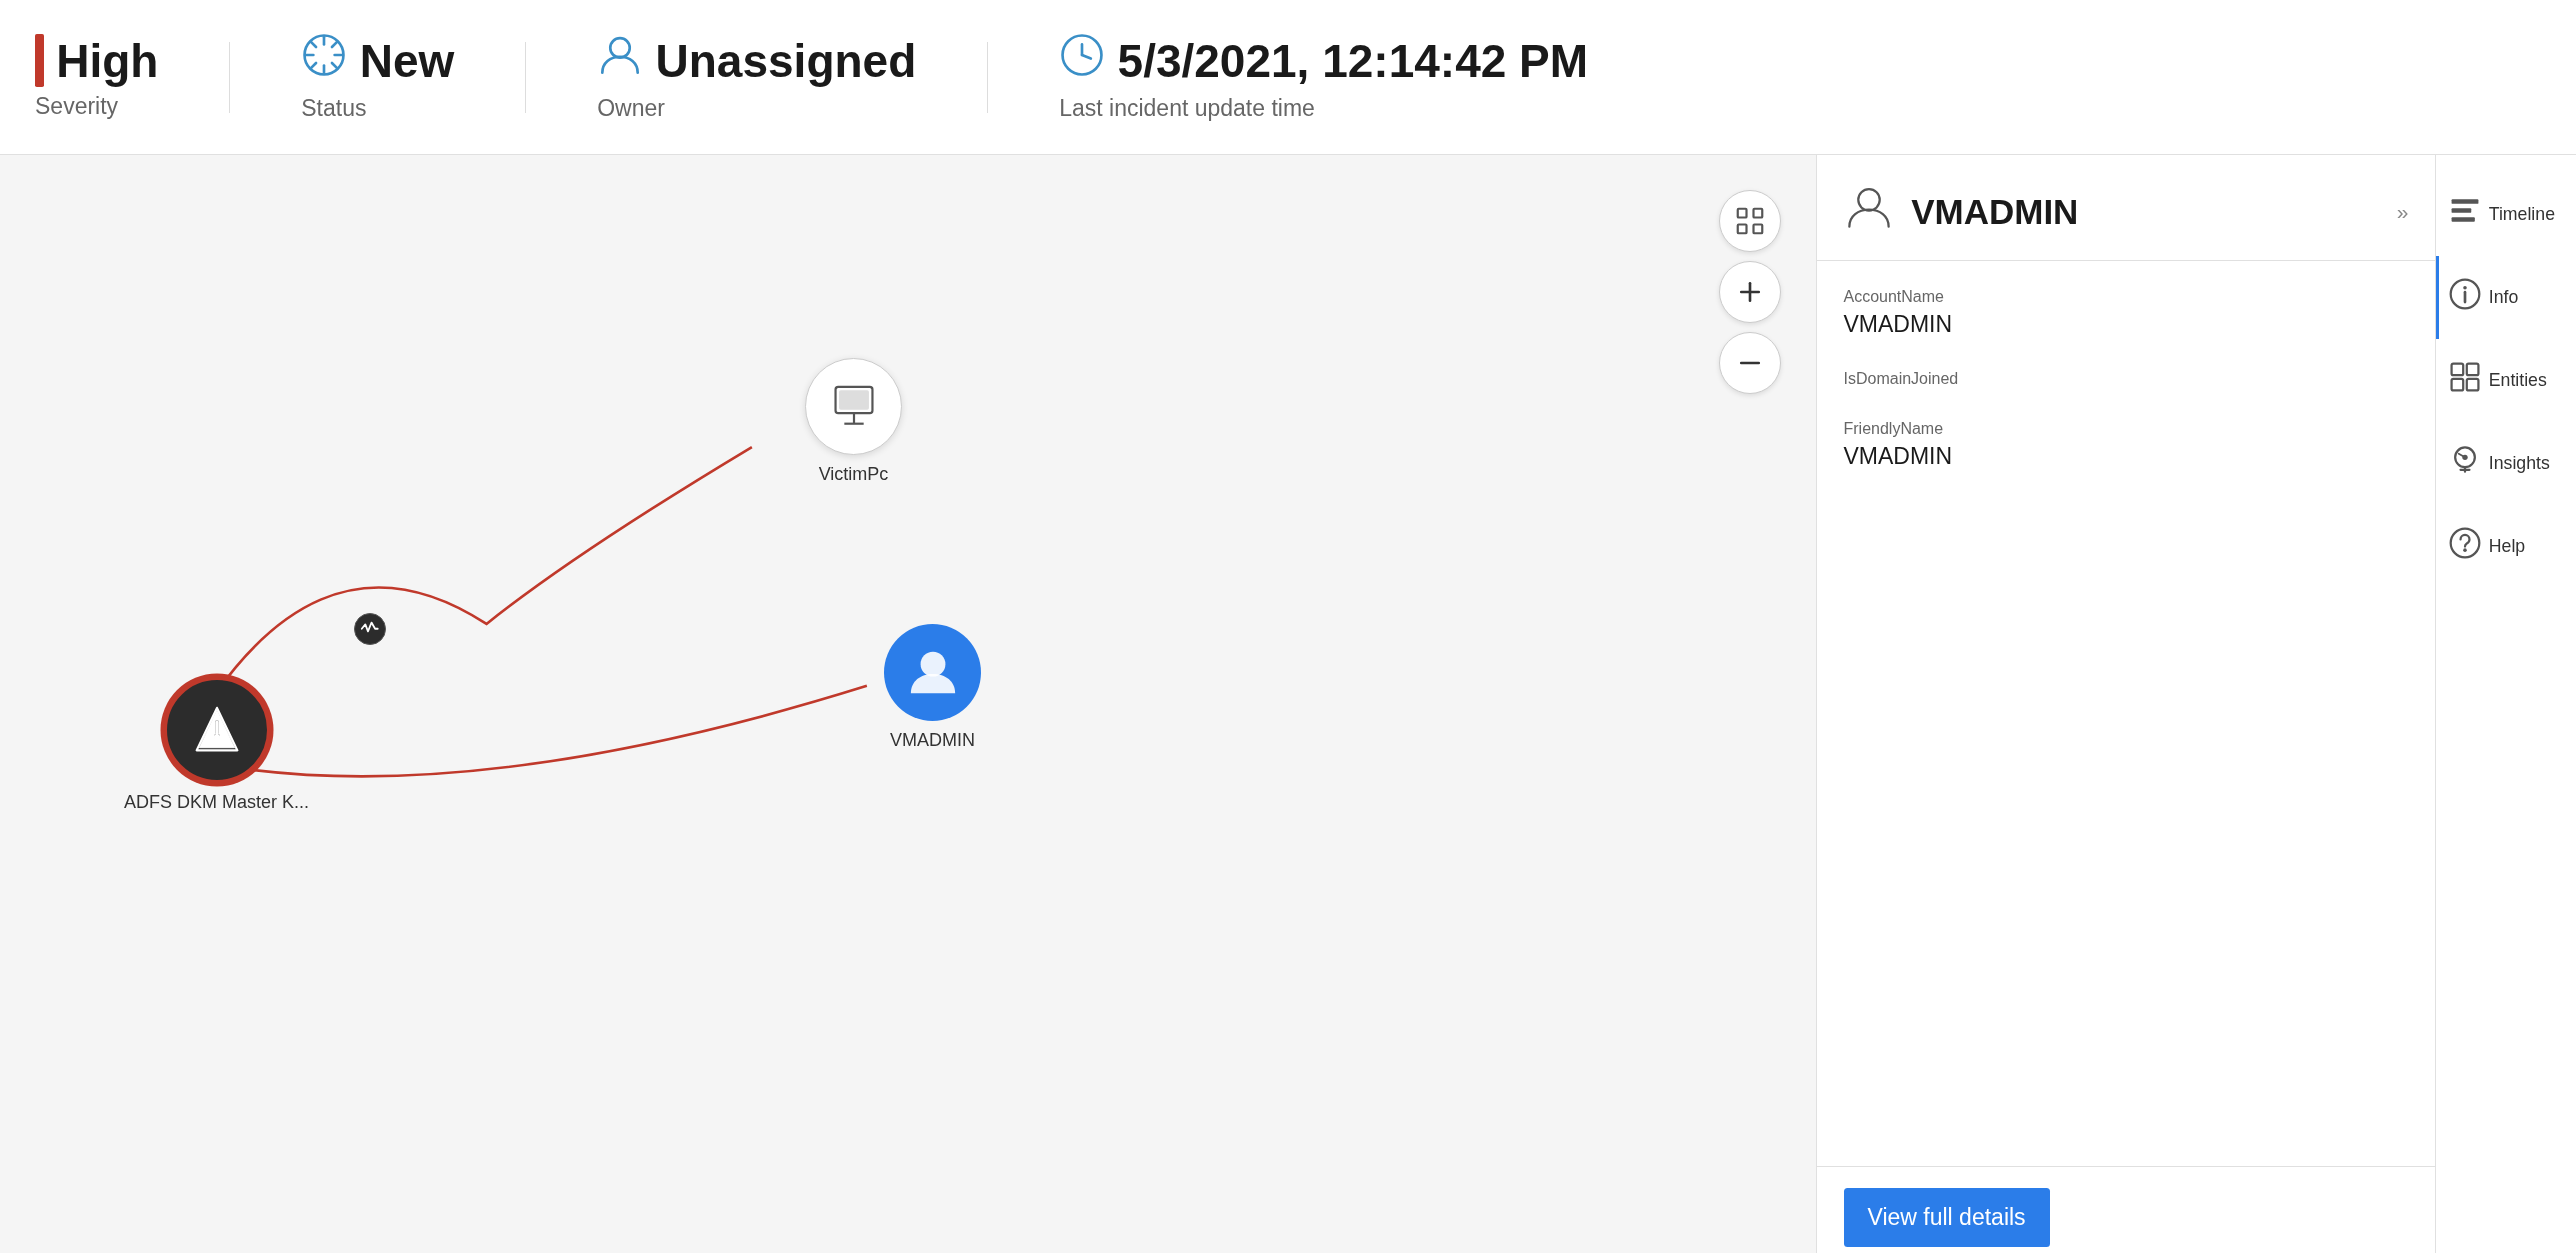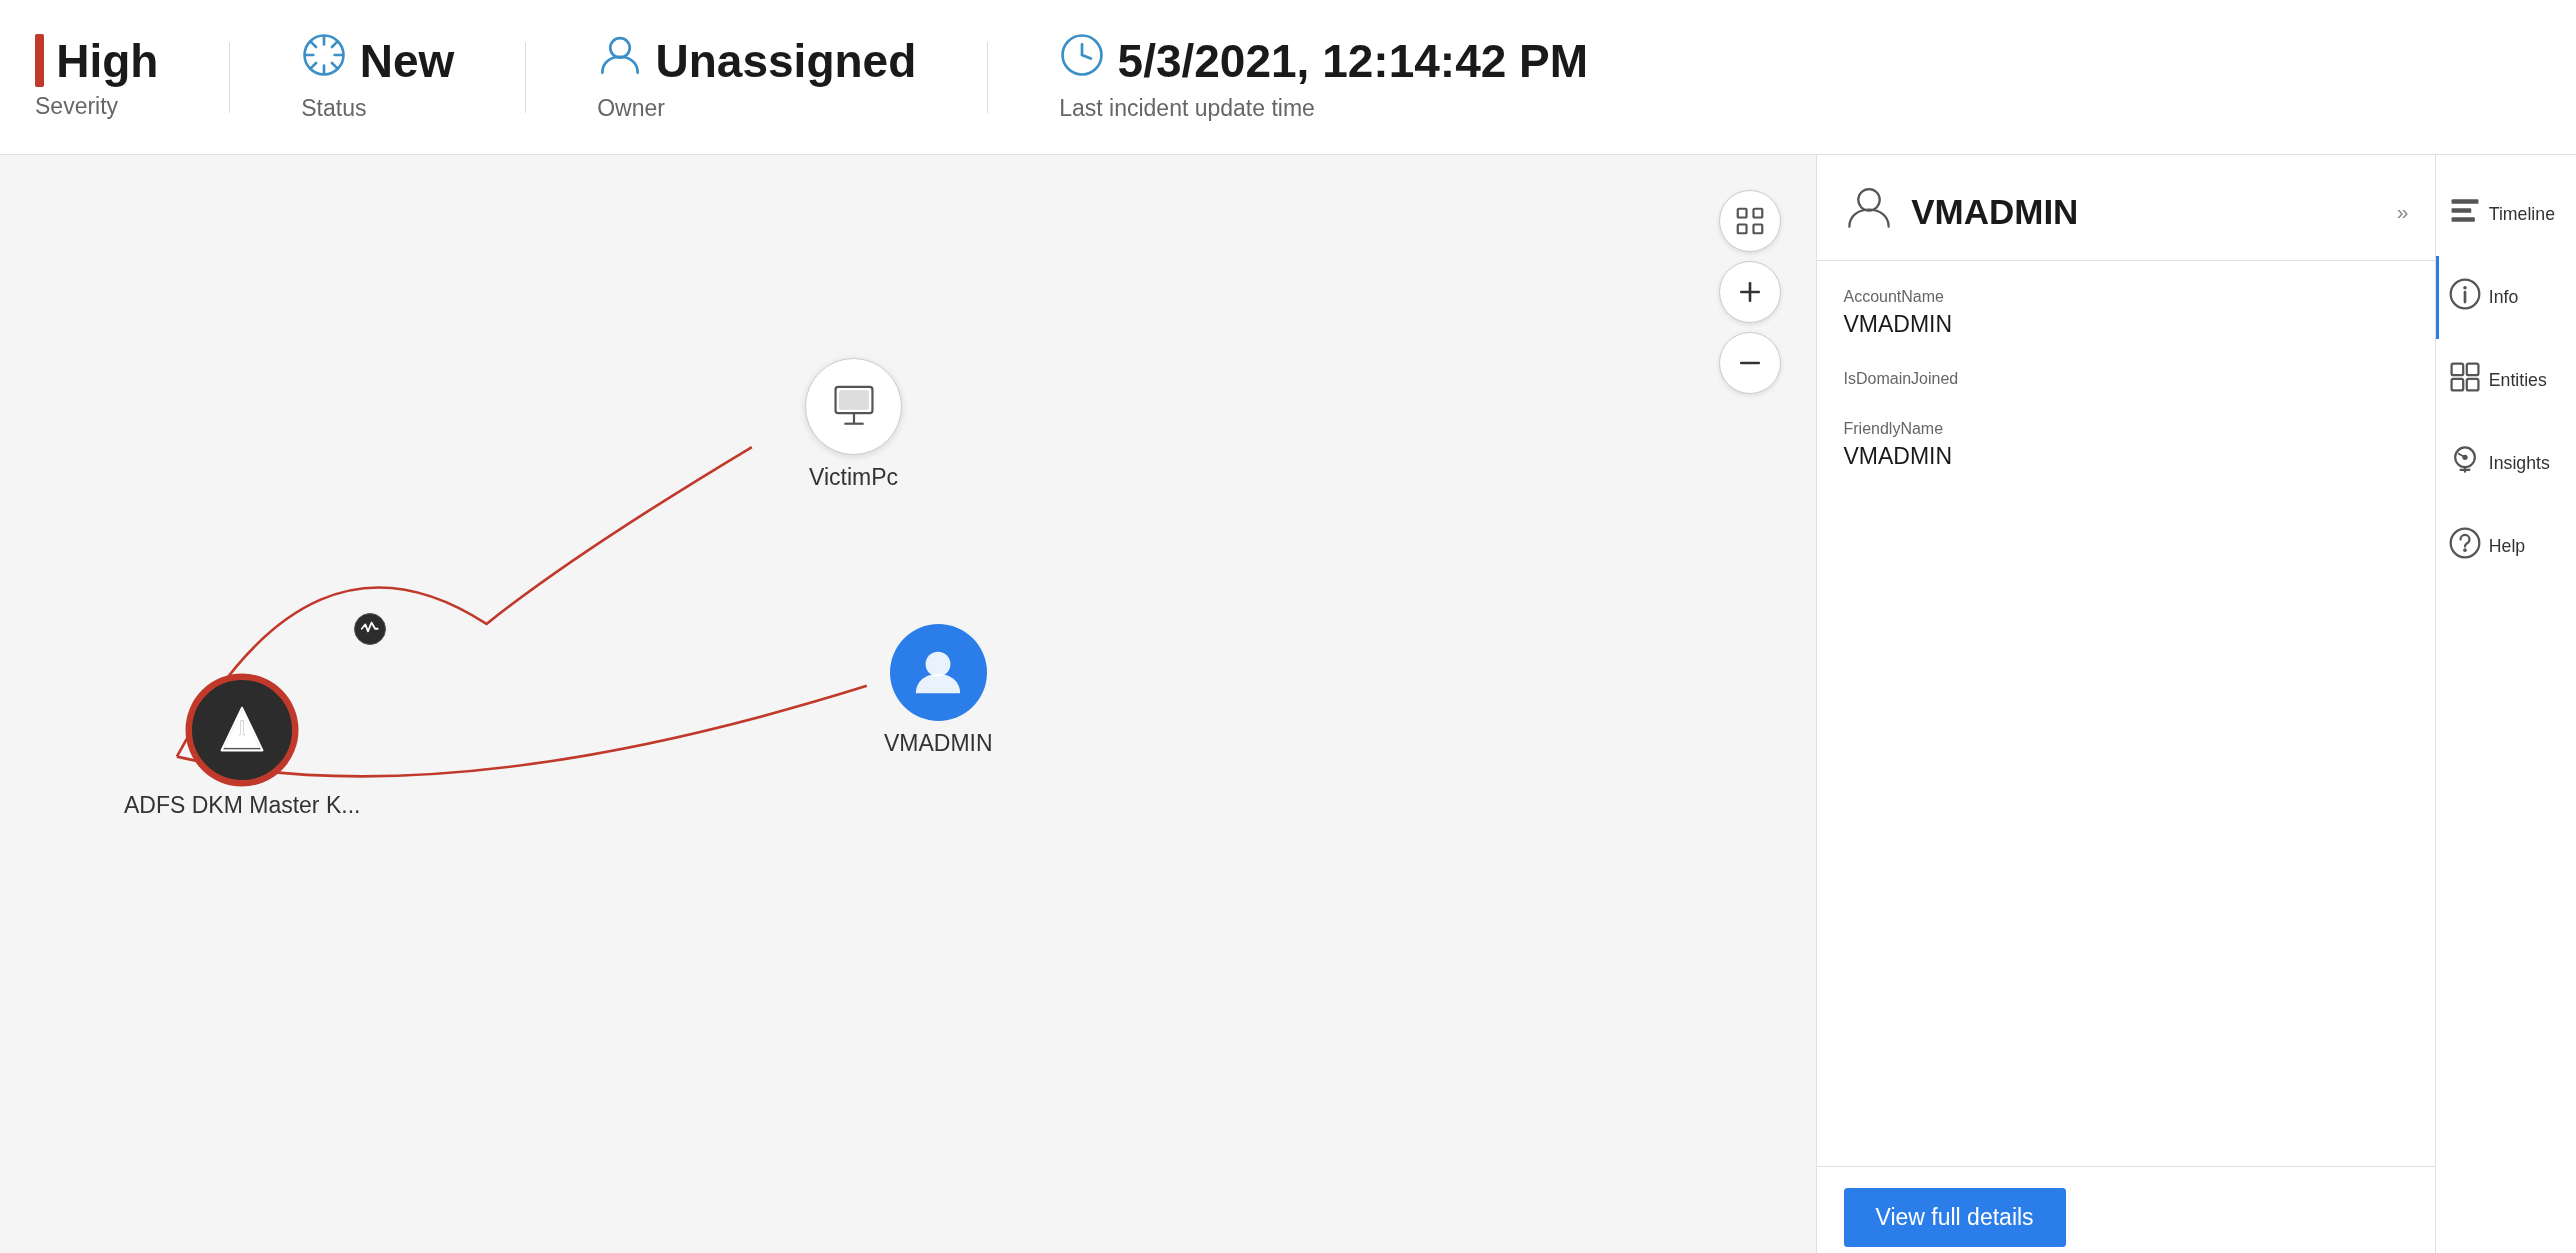--- a/index.html
+++ b/index.html
@@ -104,21 +104,21 @@
       align-items: center;
       gap: 8.8px;
     }
     .node-circle {
       border-radius: 50%;
       display: flex;
       align-items: center;
       justify-content: center;
     }
     .node-label {
-      font-size: 23px;
+      font-size: 18px;
       color: #333;
       text-align: center;
     }
 
     
     .alert-node .node-circle {
       width: 106px;
       height: 106px;
       background: #2c2c2c;
       border: 3.5px solid #c0392b;
@@ -218,21 +218,21 @@
 
     .panel-footer {
       padding: 21px 26.5px;
       border-top: 0.9px solid #e0e0e0;
     }
     .view-full-btn {
       background: #2b7de9;
       color: white;
       border: none;
       border-radius: 3.5px;
-      padding: 16px 32px;
+      padding: 16px 24px;
       font-size: 23px;
       cursor: pointer;
       font-weight: 500;
     }
 
     
     .side-nav {
       width: 141px;
       background: white;
       border-left: 0.9px solid #e0e0e0;

